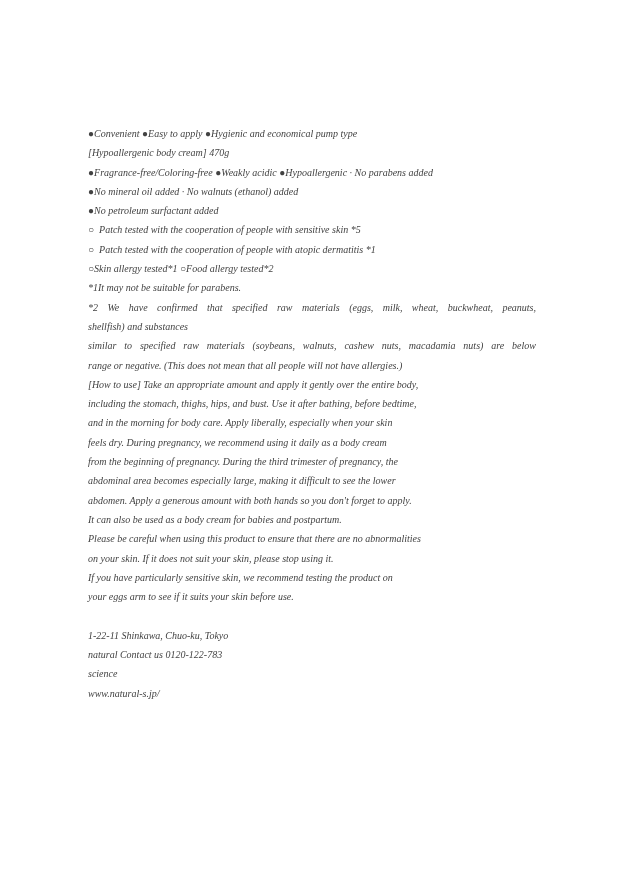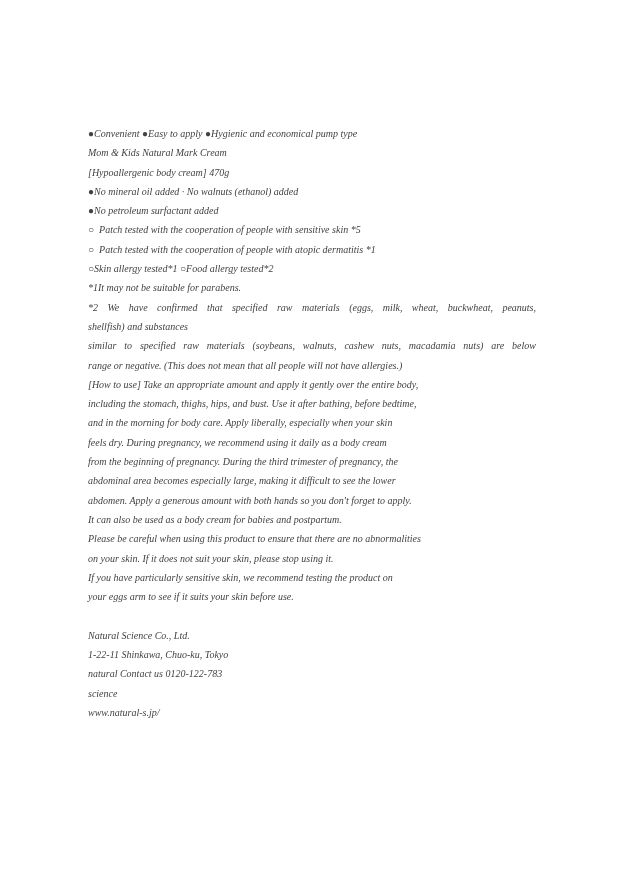--- a/index.html
+++ b/index.html
@@ -32,22 +32,22 @@
     white-space: normal;
     text-align: justify;
     text-align-last: justify;
   }
 </style>
 </head>
 <body>
 
 <div class="doc">
   <div class="ln">●Convenient ●Easy to apply ●Hygienic and economical pump type</div>
-  <div class="ln">Mom &amp; Kids Natural Mark Cream</div>
   <div class="ln">[Hypoallergenic body cream] 470g</div>
+  <div class="ln">●Fragrance-free/Coloring-free ●Weakly acidic ●Hypoallergenic · No parabens added</div>
   <div class="ln">●No mineral oil added · No walnuts (ethanol) added</div>
   <div class="ln">●No petroleum surfactant added</div>
   <div class="ln">○  Patch tested with the cooperation of people with sensitive skin *5</div>
   <div class="ln">○  Patch tested with the cooperation of people with atopic dermatitis *1</div>
   <div class="ln">○Skin allergy tested*1 ○Food allergy tested*2</div>
   <div class="ln">*1It may not be suitable for parabens.</div>
   <div class="ln just">*2 We have confirmed that specified raw materials (eggs, milk, wheat, buckwheat, peanuts,</div>
   <div class="ln">shellfish) and substances</div>
   <div class="ln just">similar to specified raw materials (soybeans, walnuts, cashew nuts, macadamia nuts) are below</div>
   <div class="ln">range or negative. (This does not mean that all people will not have allergies.)</div>
@@ -57,18 +57,17 @@
   <div class="ln">feels dry. During pregnancy, we recommend using it daily as a body cream</div>
   <div class="ln">from the beginning of pregnancy. During the third trimester of pregnancy, the</div>
   <div class="ln">abdominal area becomes especially large, making it difficult to see the lower</div>
   <div class="ln">abdomen. Apply a generous amount with both hands so you don't forget to apply.</div>
   <div class="ln">It can also be used as a body cream for babies and postpartum.</div>
   <div class="ln">Please be careful when using this product to ensure that there are no abnormalities</div>
   <div class="ln">on your skin. If it does not suit your skin, please stop using it.</div>
   <div class="ln">If you have particularly sensitive skin, we recommend testing the product on</div>
   <div class="ln">your eggs arm to see if it suits your skin before use.</div>
   <div class="ln"> </div>
-  <div class="ln">Natural Science Co., Ltd.</div>
   <div class="ln">1-22-11 Shinkawa, Chuo-ku, Tokyo</div>
   <div class="ln">natural Contact us 0120-122-783</div>
   <div class="ln">science</div>
   <div class="ln">www.natural-s.jp/</div>
 </div>
 
 </body></html>

